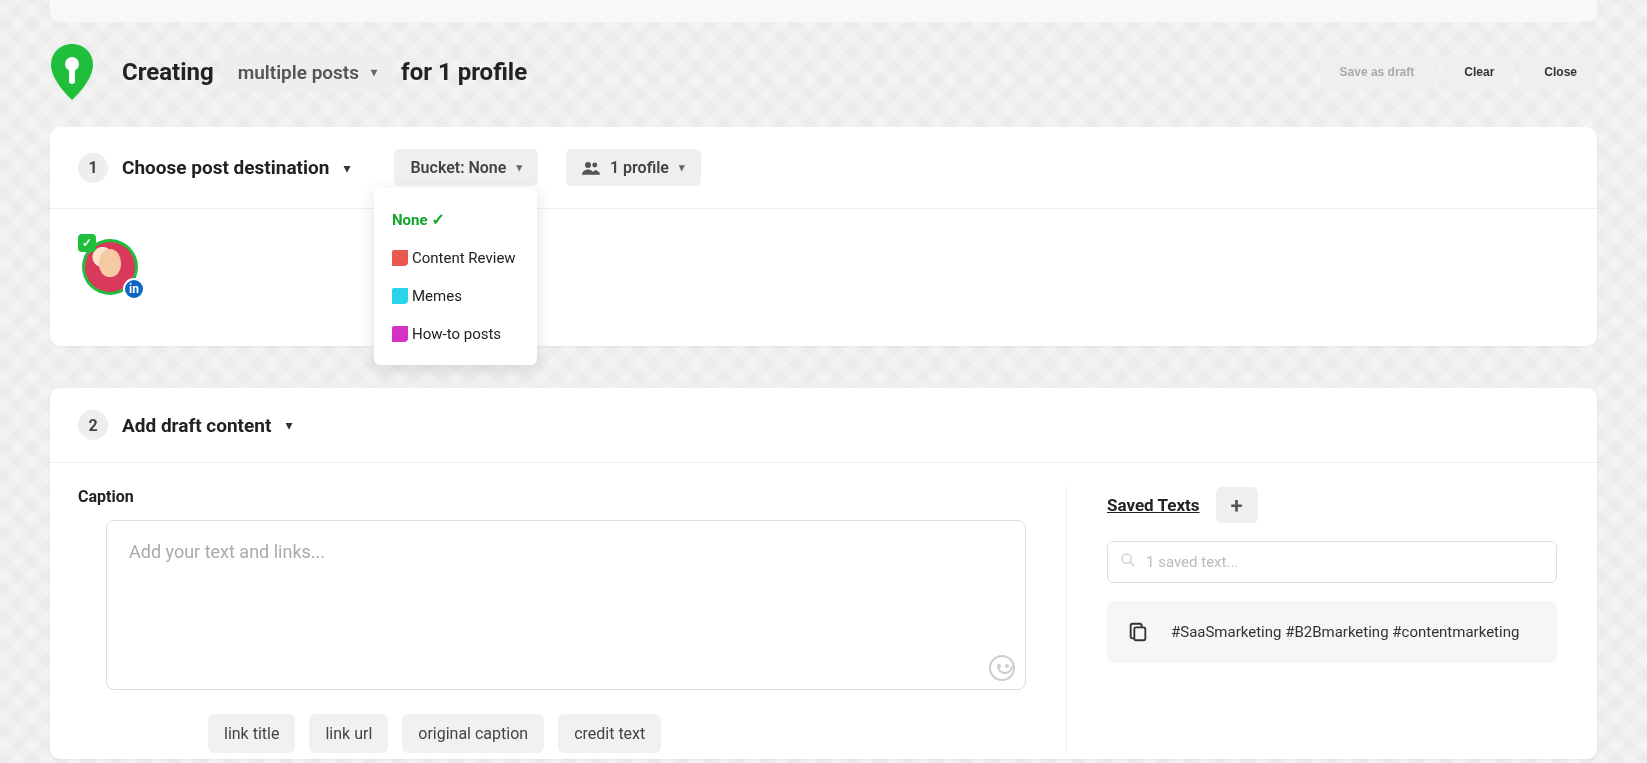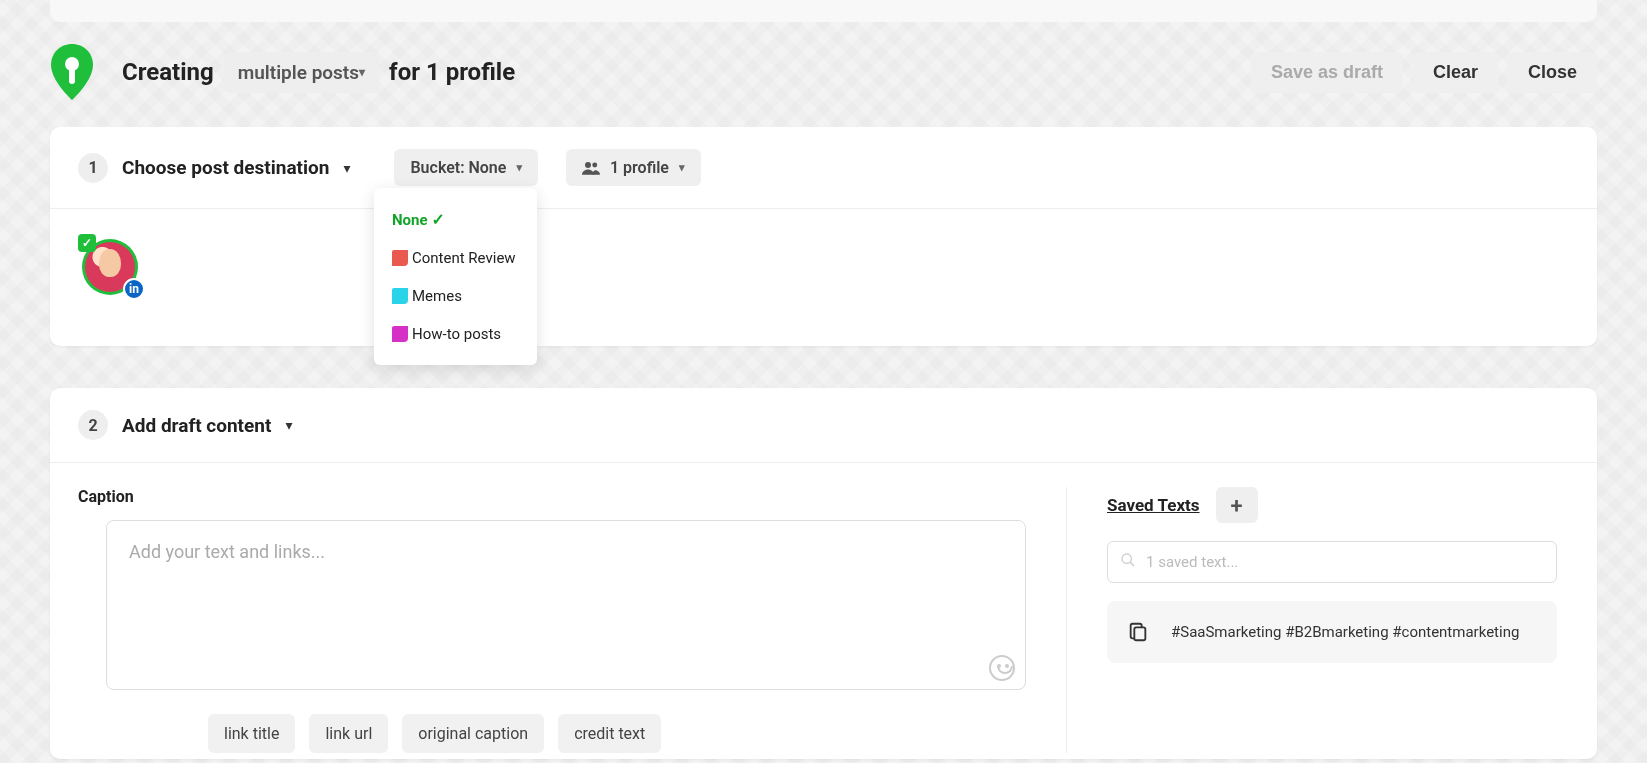--- a/index.html
+++ b/index.html
@@ -41,32 +41,33 @@
     display: flex;
     align-items: center;
     gap: 10px;
   }
   .dropdown-pill {
     background: #eee;
     border-radius: 6px;
     padding: 9px 14px;
     display: inline-flex;
     align-items: center;
+    gap: 12px;
     font-size: 19px;
     font-weight: 600;
     color: #555;
     cursor: pointer;
   }
   .dropdown-pill .caret { font-size: 12px; color: #666; }
   .header-spacer { flex: 1; }
   .btn {
     background: #efefef;
     border-radius: 6px;
     padding: 10px 20px;
-    font-size: 18px;
+    font-size: 12px;
     font-weight: 600;
     color: #333;
     margin-left: 10px;
     cursor: pointer;
     border: none;
     text-align: center;
   }
   .btn.disabled { color: #aaa; cursor: default; }
 
   .card {

